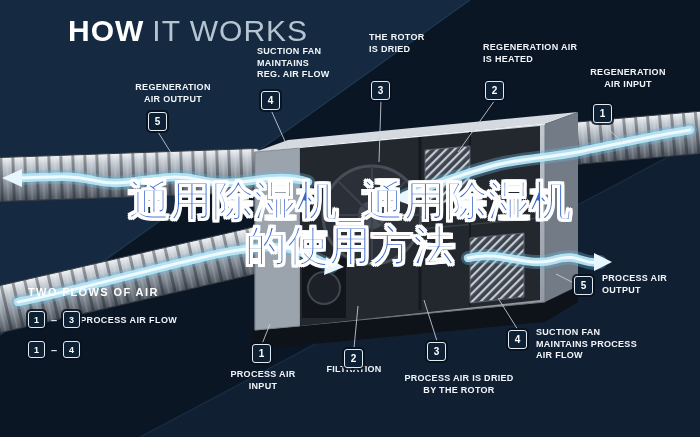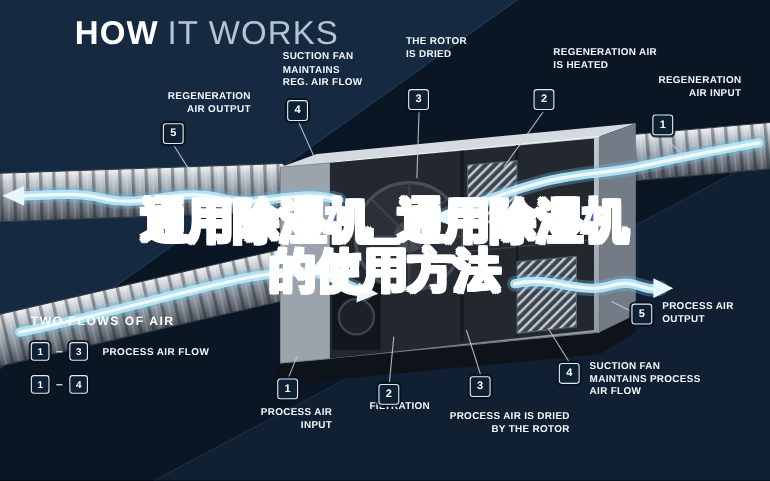--- a/index.html
+++ b/index.html
@@ -17,57 +17,57 @@
 
   .title{position:absolute;left:28px;top:14px;z-index:10;font-size:30px;letter-spacing:1px;white-space:nowrap;margin-left:40px;}
   .title .bold{font-weight:bold;color:#ffffff;}
   .title .light{font-weight:normal;color:#b6c4d2;margin-left:8px;}
 
   .callout-label{
     position:absolute;z-index:10;color:#f2f6fa;font-weight:bold;
     font-size:9px;line-height:1.3;letter-spacing:.3px;white-space:pre-line;
     text-transform:uppercase;
   }
-  .al-left{text-align:left}.al-center{text-align:right}
+  .al-left{text-align:left}.al-center{text-align:center}
 
   .badge{
     position:absolute;z-index:11;width:17px;height:17px;border-radius:3px;
     background:#0e2033;border:1px solid #e3ebf2;
     box-shadow:0 0 0 2px rgba(8,16,28,.85);
     color:#fff;font-size:10px;font-weight:bold;
     display:flex;align-items:center;justify-content:center;
   }
   .badge-sm{width:15px;height:15px;font-size:9px;position:static;flex:0 0 auto;}
 
   
   .t0{left:118px;top:82px;width:110px}
   .t1{left:257px;top:46px;width:100px}
   .t2{left:369px;top:32px;width:80px}
-  .t3{left:503px;top:42px;width:110px}
+  .t3{left:483px;top:42px;width:110px}
   .t4{left:582px;top:67px;width:92px}
   .t5{left:602px;top:273px;width:75px}
   .t6{left:536px;top:327px;width:115px}
   .t7{left:224px;top:369px;width:78px}
   .t8{left:317px;top:364px;width:74px}
   .t9{left:400px;top:373px;width:118px}
   
   .b0{left:148px;top:112px}.b1{left:261px;top:91px}.b2{left:371px;top:81px}
   .b3{left:485px;top:81px}.b4{left:593px;top:104px}.b5{left:574px;top:276px}
   .b6{left:508px;top:330px}.b7{left:252px;top:344px}.b8{left:344px;top:349px}
   .b9{left:427px;top:342px}
 
   .legend{position:absolute;left:28px;top:286px;z-index:10;}
   .legend-heading{font-size:11px;font-weight:bold;letter-spacing:1.4px;color:#ffffff;white-space:nowrap;}
   .legend-row{display:flex;align-items:center;margin-top:13px;}
   .legend-dash{color:#dfe7ee;font-size:11px;font-weight:bold;margin:0 6px;}
-  .legend-label{color:#f2f6fa;font-size:9px;font-weight:bold;letter-spacing:.4px;margin-left:13px;white-space:nowrap;text-transform:uppercase;}
+  .legend-label{color:#f2f6fa;font-size:9px;font-weight:bold;letter-spacing:.4px;white-space:nowrap;text-transform:uppercase;}
 
   .overlay{
     position:absolute;left:0;right:0;top:178px;z-index:40;text-align:center;
-    font-size:42px;font-weight:bold;line-height:1.08;color:#3566c8;
+    font-size:42px;font-weight:normal;line-height:1.08;color:#3566c8;
     -webkit-text-stroke:2px #ffffff;
     text-shadow:-2px -2px 0 #fff,2px -2px 0 #fff,-2px 2px 0 #fff,2px 2px 0 #fff,
                 0 -2px 0 #fff,0 2px 0 #fff,-2px 0 0 #fff,2px 0 0 #fff;
     white-space:pre-line;
   }
 </style>
 </head>
 <body>
 
 <div id="stage">

